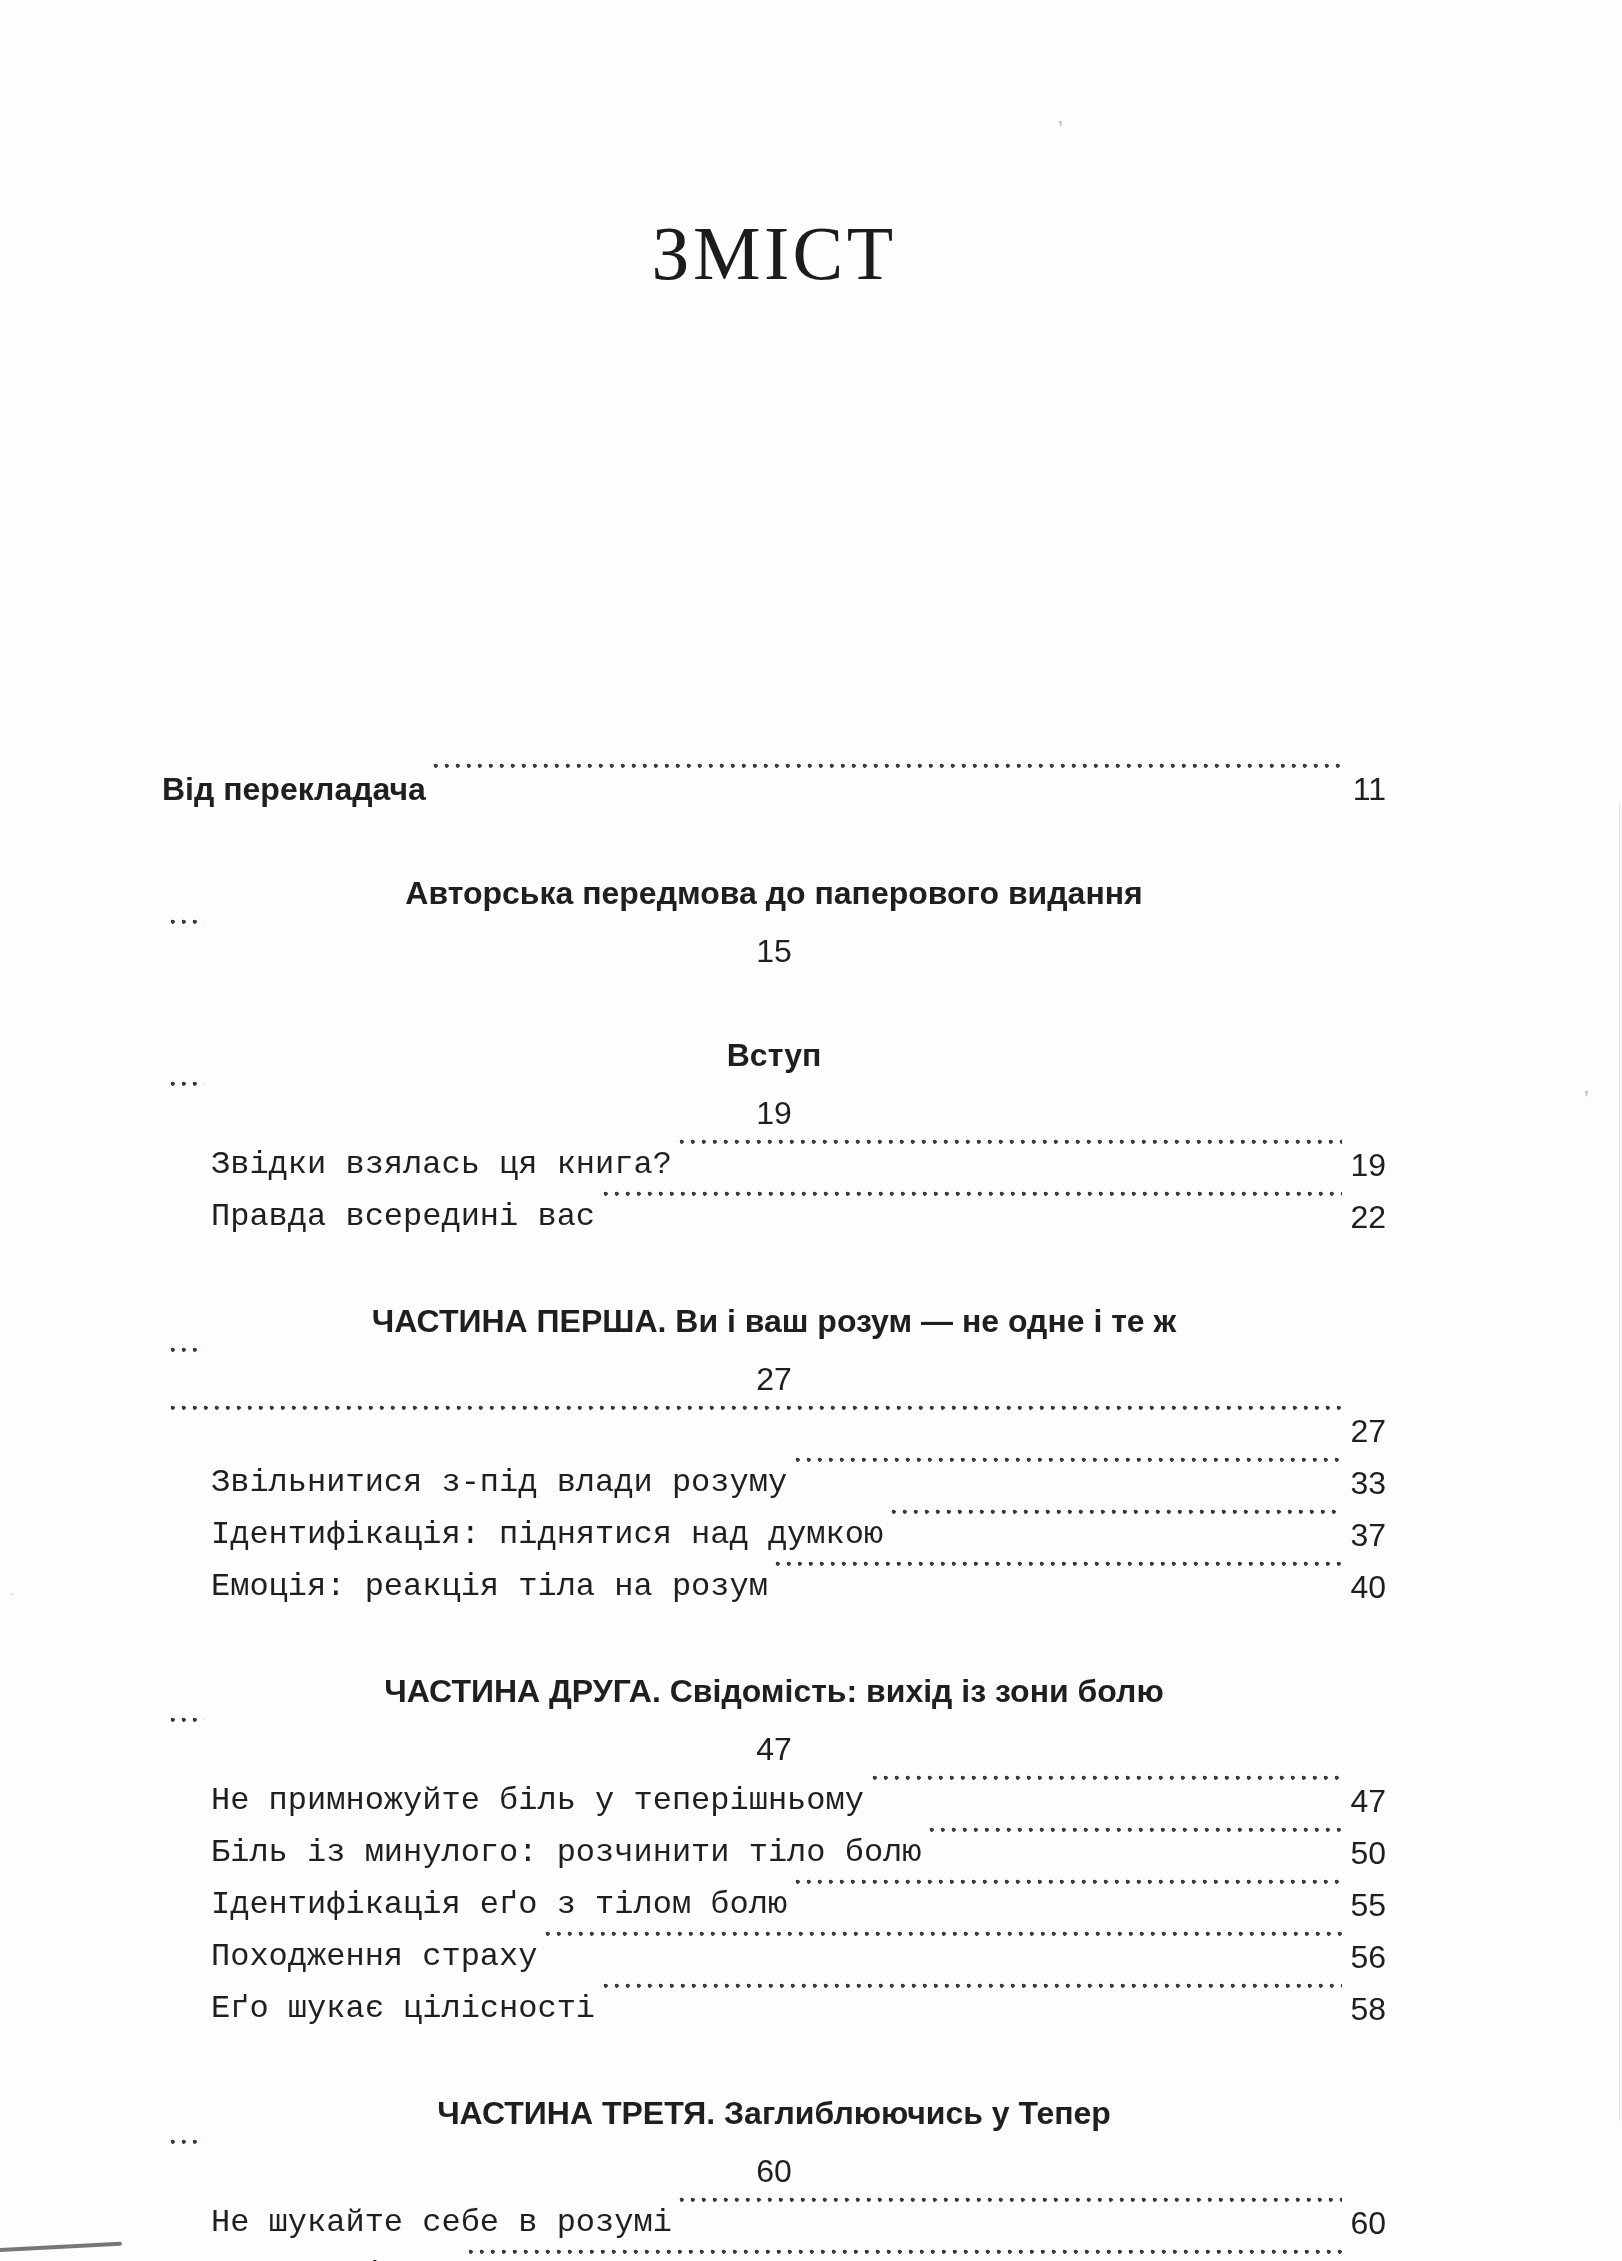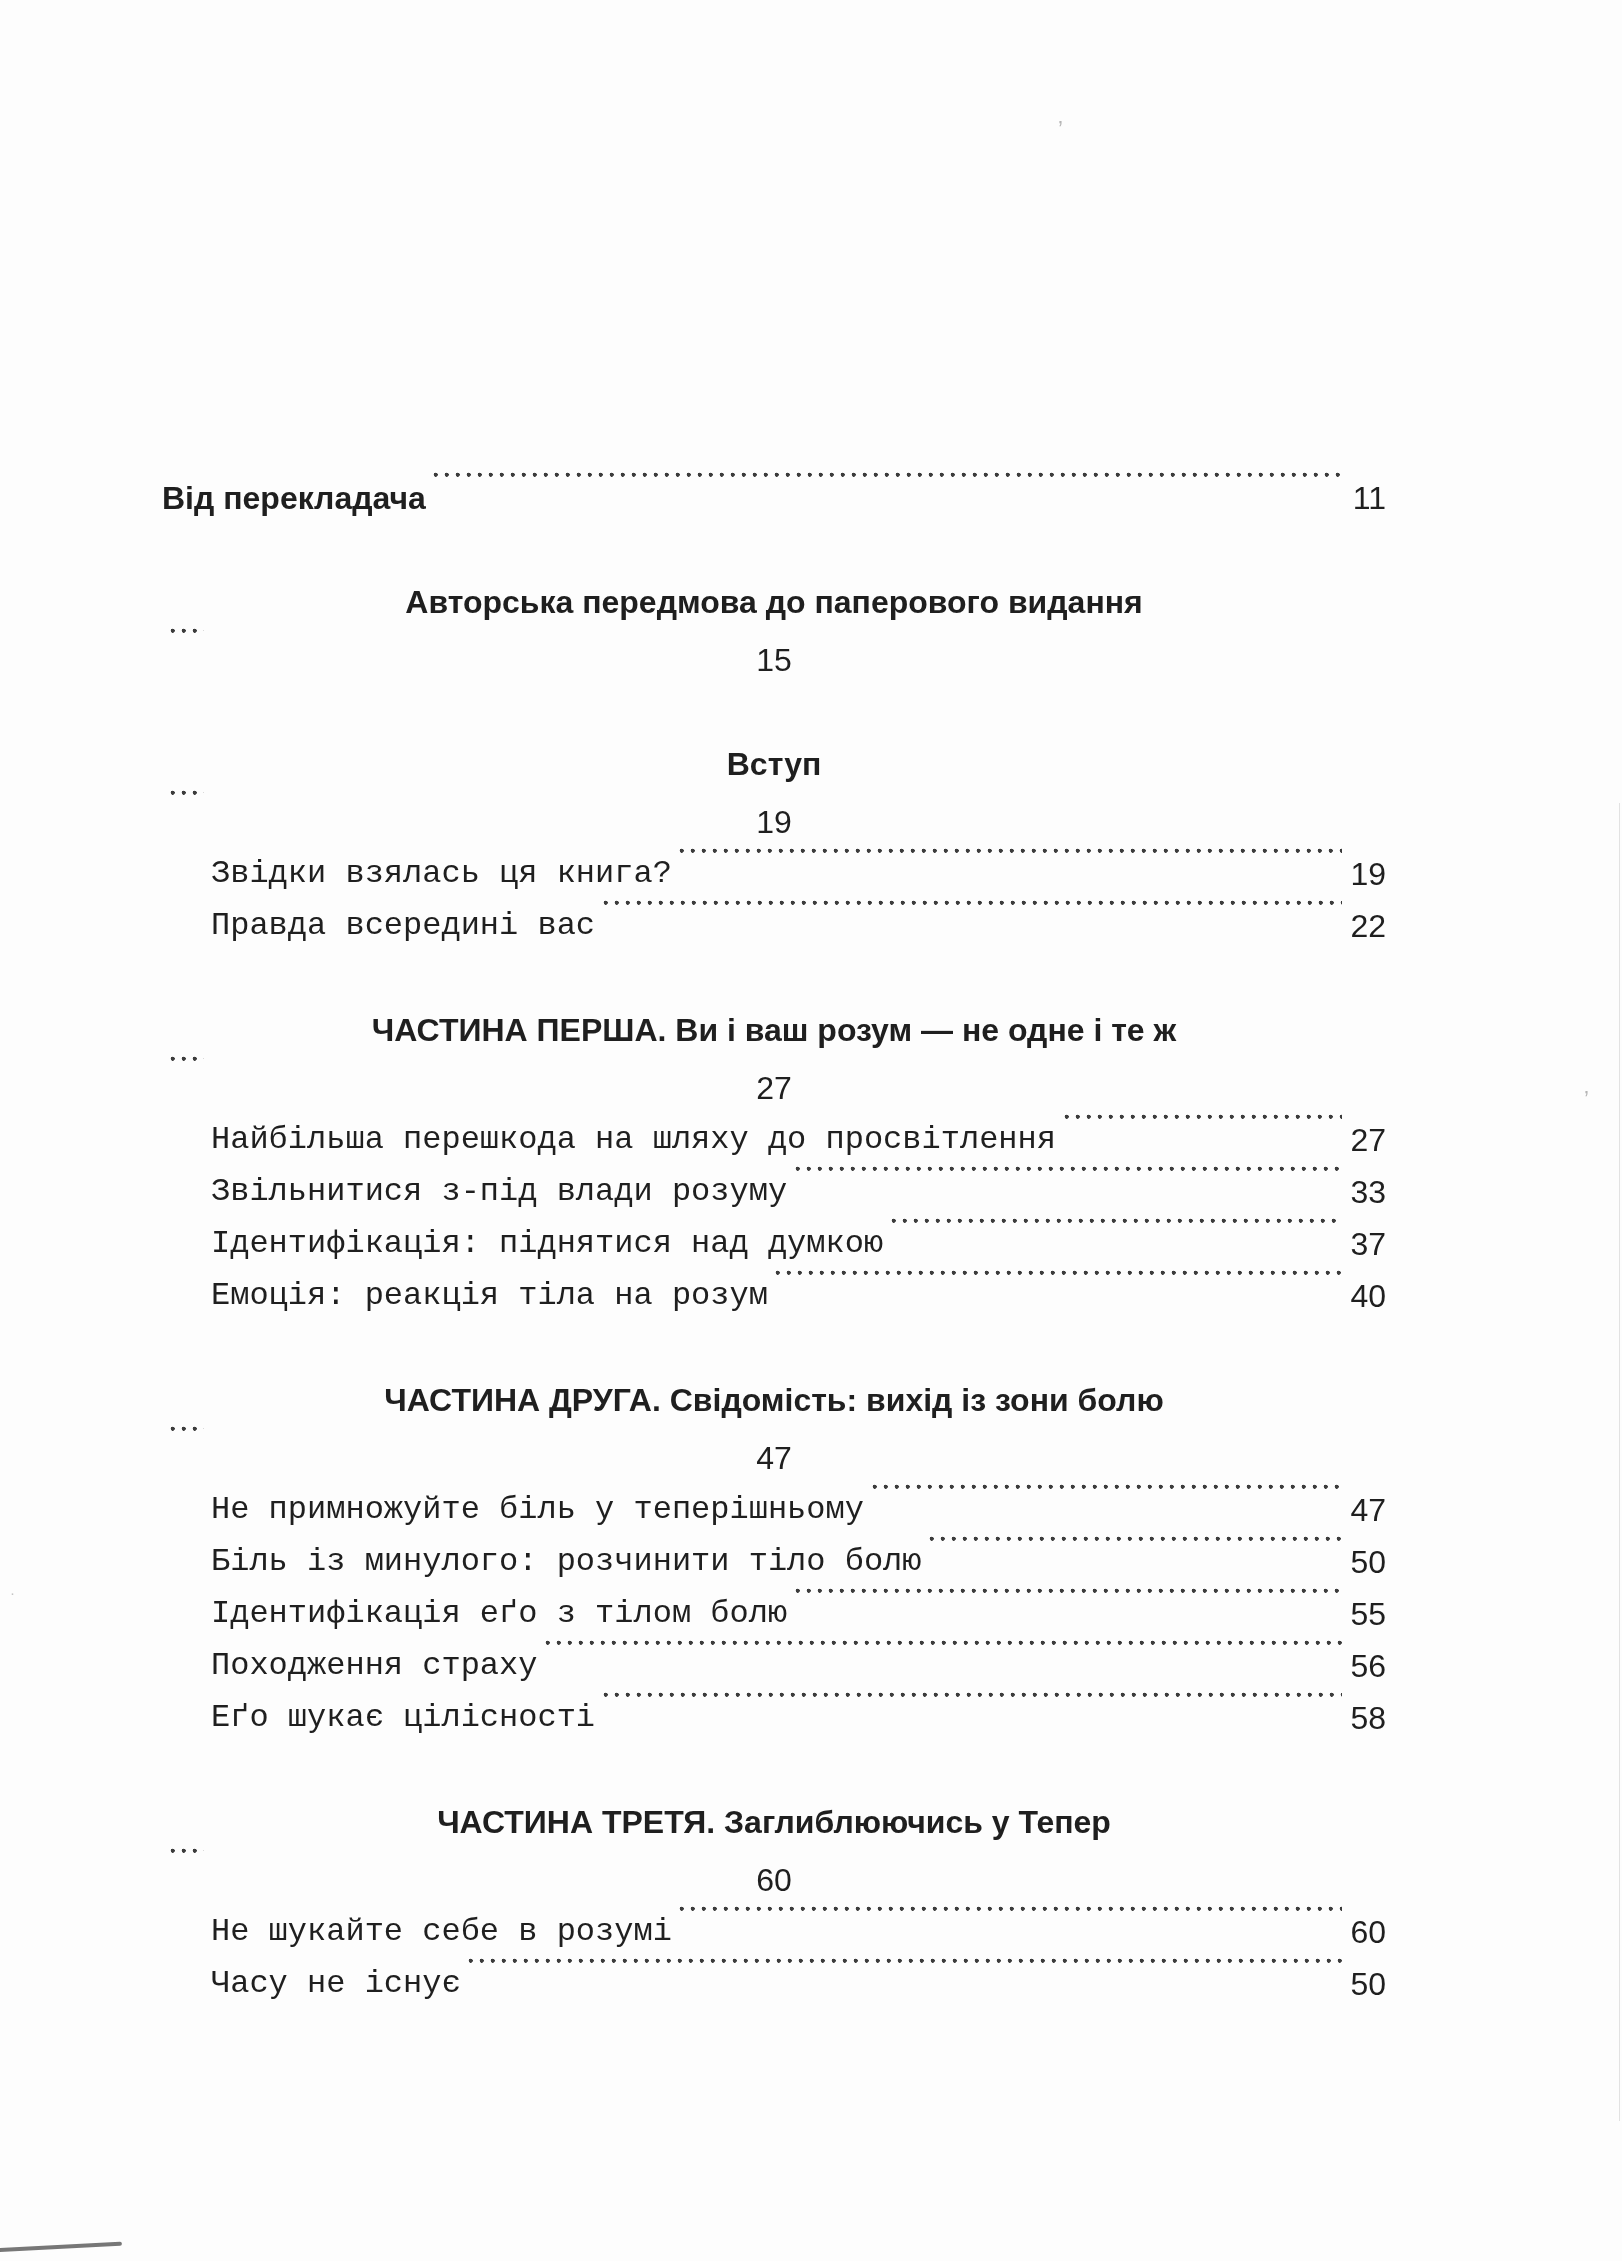--- a/index.html
+++ b/index.html
@@ -104,20 +104,21 @@
   }
   .speck-1 { left: 1058px; top: 118px; }
   .speck-2 { left: 1584px; top: 1088px; }
   .speck-3 { left: 10px; top: 1585px; font-size: 15px; color: #c4c4c4; }
 </style>
 </head>
 <body>
 
 <div class="page">
   <div class="content">
+    <h1 class="book-title">ЗМІСТ</h1>
     <div class="toc" id="toc">
   <div class="row section">
     <span class="label">Від перекладача</span>
     <span class="leader"></span>
     <span class="pagenum">11</span>
   </div>
 
   <div class="row section">
     <span class="label">Авторська передмова до паперового видання</span>
     <span class="leader"></span>
@@ -142,21 +143,20 @@
     <span class="pagenum">22</span>
   </div>
 
   <div class="row section">
     <span class="label">ЧАСТИНА ПЕРША. Ви і ваш розум — не одне і те ж</span>
     <span class="leader"></span>
     <span class="pagenum">27</span>
   </div>
 
   <div class="row sub">
-    <span class="label">Найбільша перешкода на шляху до просвітлення</span>
     <span class="leader"></span>
     <span class="pagenum">27</span>
   </div>
 
   <div class="row sub">
     <span class="label">Звільнитися з-під влади розуму</span>
     <span class="leader"></span>
     <span class="pagenum">33</span>
   </div>
 

